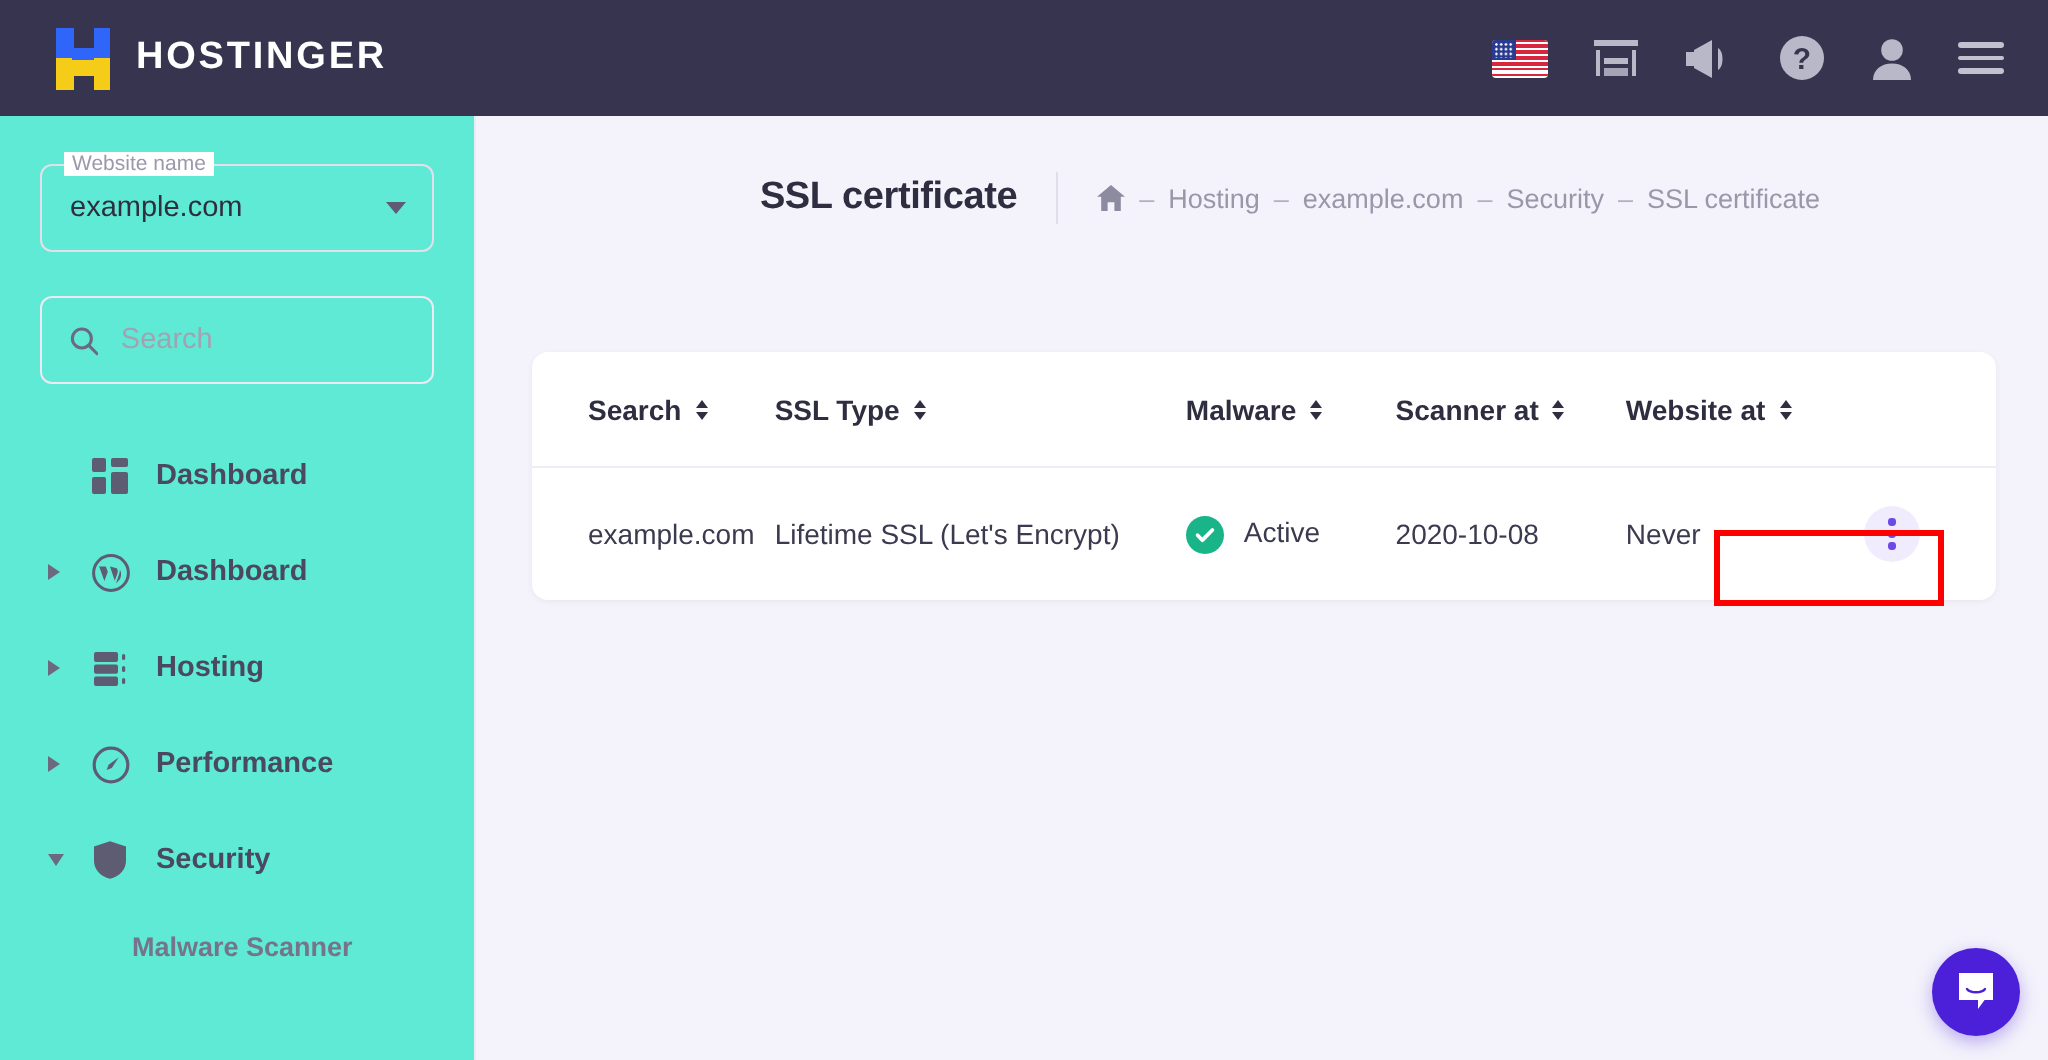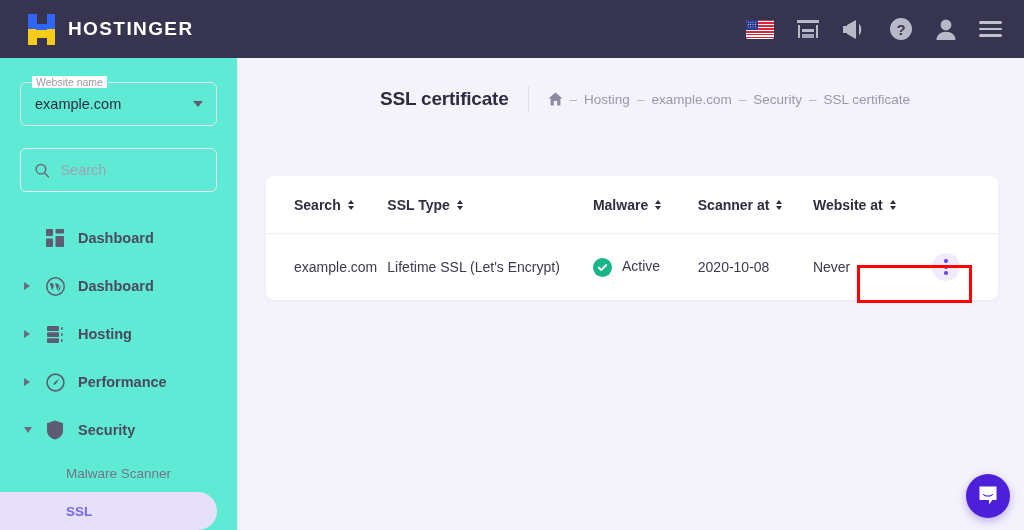--- a/index.html
+++ b/index.html
@@ -87,21 +87,21 @@
     width: 12px; display: flex; align-items: center; justify-content: flex-start;
     margin-right: 6px;
   }
   .arrow-right { width:0; height:0; border-top:4.5px solid transparent; border-bottom:4.5px solid transparent; border-left:6px solid #6b6a80; }
   .arrow-down { width:0; height:0; border-left:4.5px solid transparent; border-right:4.5px solid transparent; border-top:6px solid #6b6a80; }
   .nav-icon { width: 26px; display: flex; align-items: center; justify-content: center; }
   .nav-label { font-size: 14.5px; color: #4a4960; margin-left: 10px; font-weight: 600; }
   .nav-item.no-arrow { padding-left: 42px; }
   .sub-item {
     display: flex; align-items: center; height: 38px; padding-left: 66px;
-    cursor: pointer; font-size: 13.5px; color: #75748a;
+    cursor: pointer; font-size: 13.5px; color: #75748a; font-weight: bold;
   }
   .sub-item.active {
     background: #e6e0fb; border-top-right-radius: 20px; border-bottom-right-radius: 20px;
     width: 217px; color: #7468e8; font-weight: 600;
   }
 
   
   .main {
     position: absolute; left: 238px; top: 58px; width: 786px; height: 472px;
     background: #f4f3fb;
@@ -328,23 +328,20 @@
         <span class="nav-icon">
           <svg width="18" height="20" viewBox="0 0 18 20" fill="#5d5c72">
             <path d="M9 0.6l8 2.7v7.1c0 4.5-3.3 7.9-8 9-4.7-1.1-8-4.5-8-9V3.3z"></path>
           </svg>
         </span>
         <span class="nav-label">Security</span>
       </div>
 
       <div class="sub-item">
         <span>Malware Scanner</span>
-      </div>
-      <div class="sub-item active">
-        <span>SSL</span>
       </div>
 
     </div>
   </div>
 
   <div class="main">
 
     <div class="page-head">
       <div class="page-title">SSL certificate</div>
       <div class="head-divider"></div>

